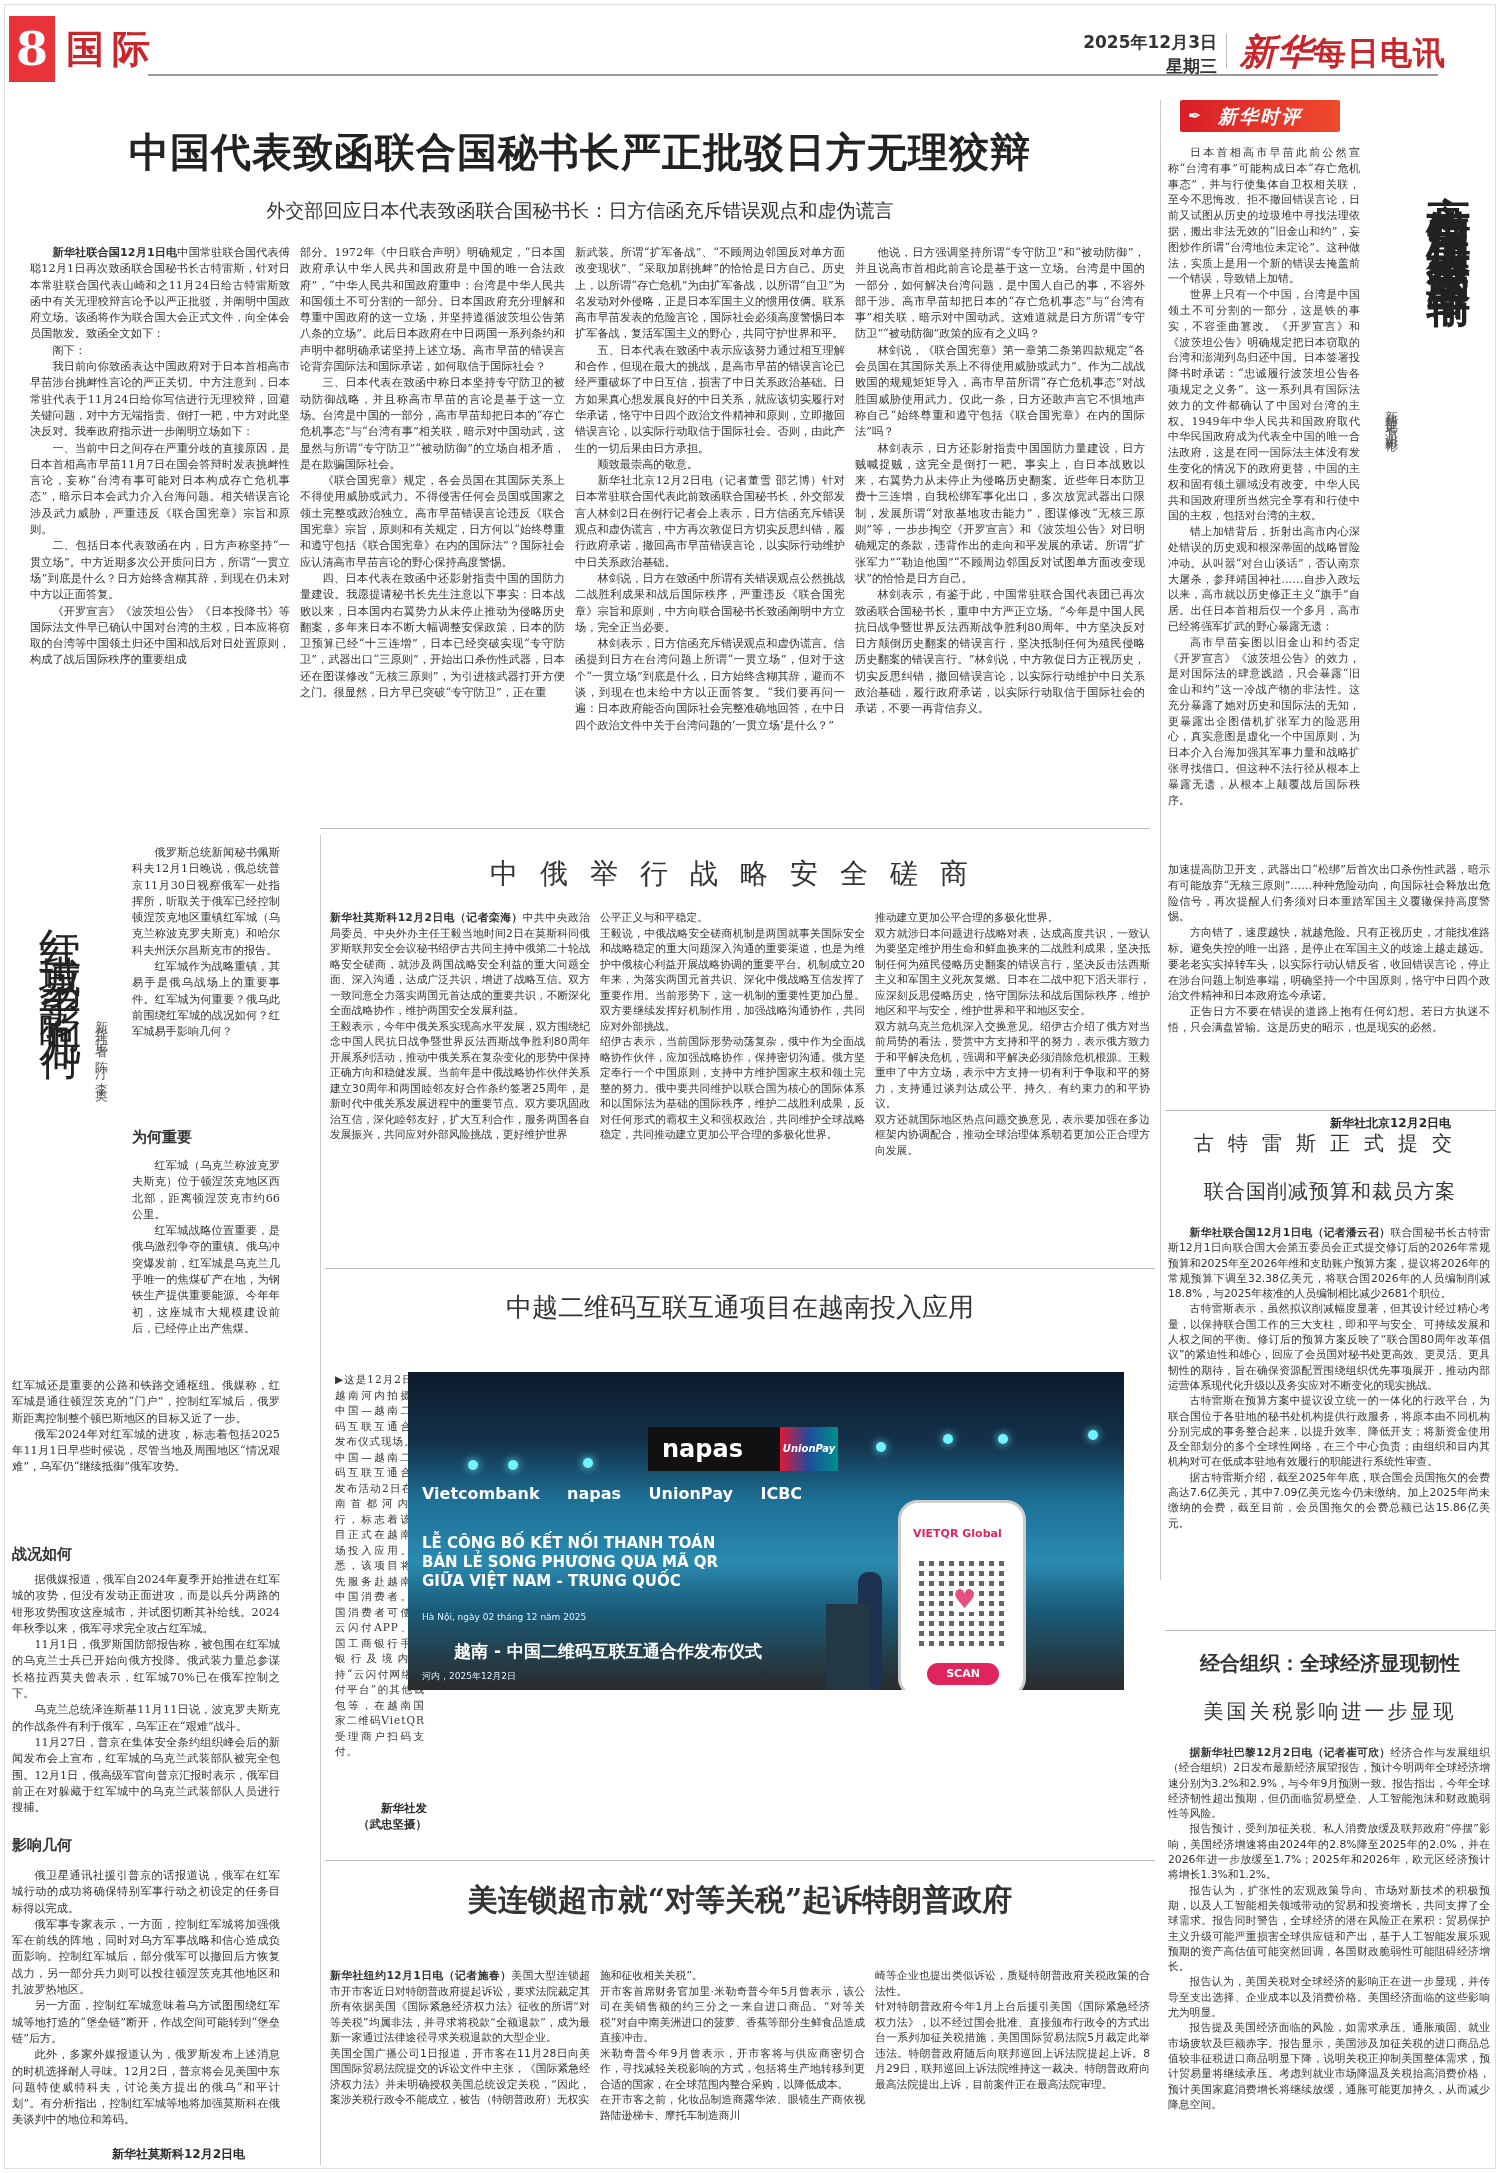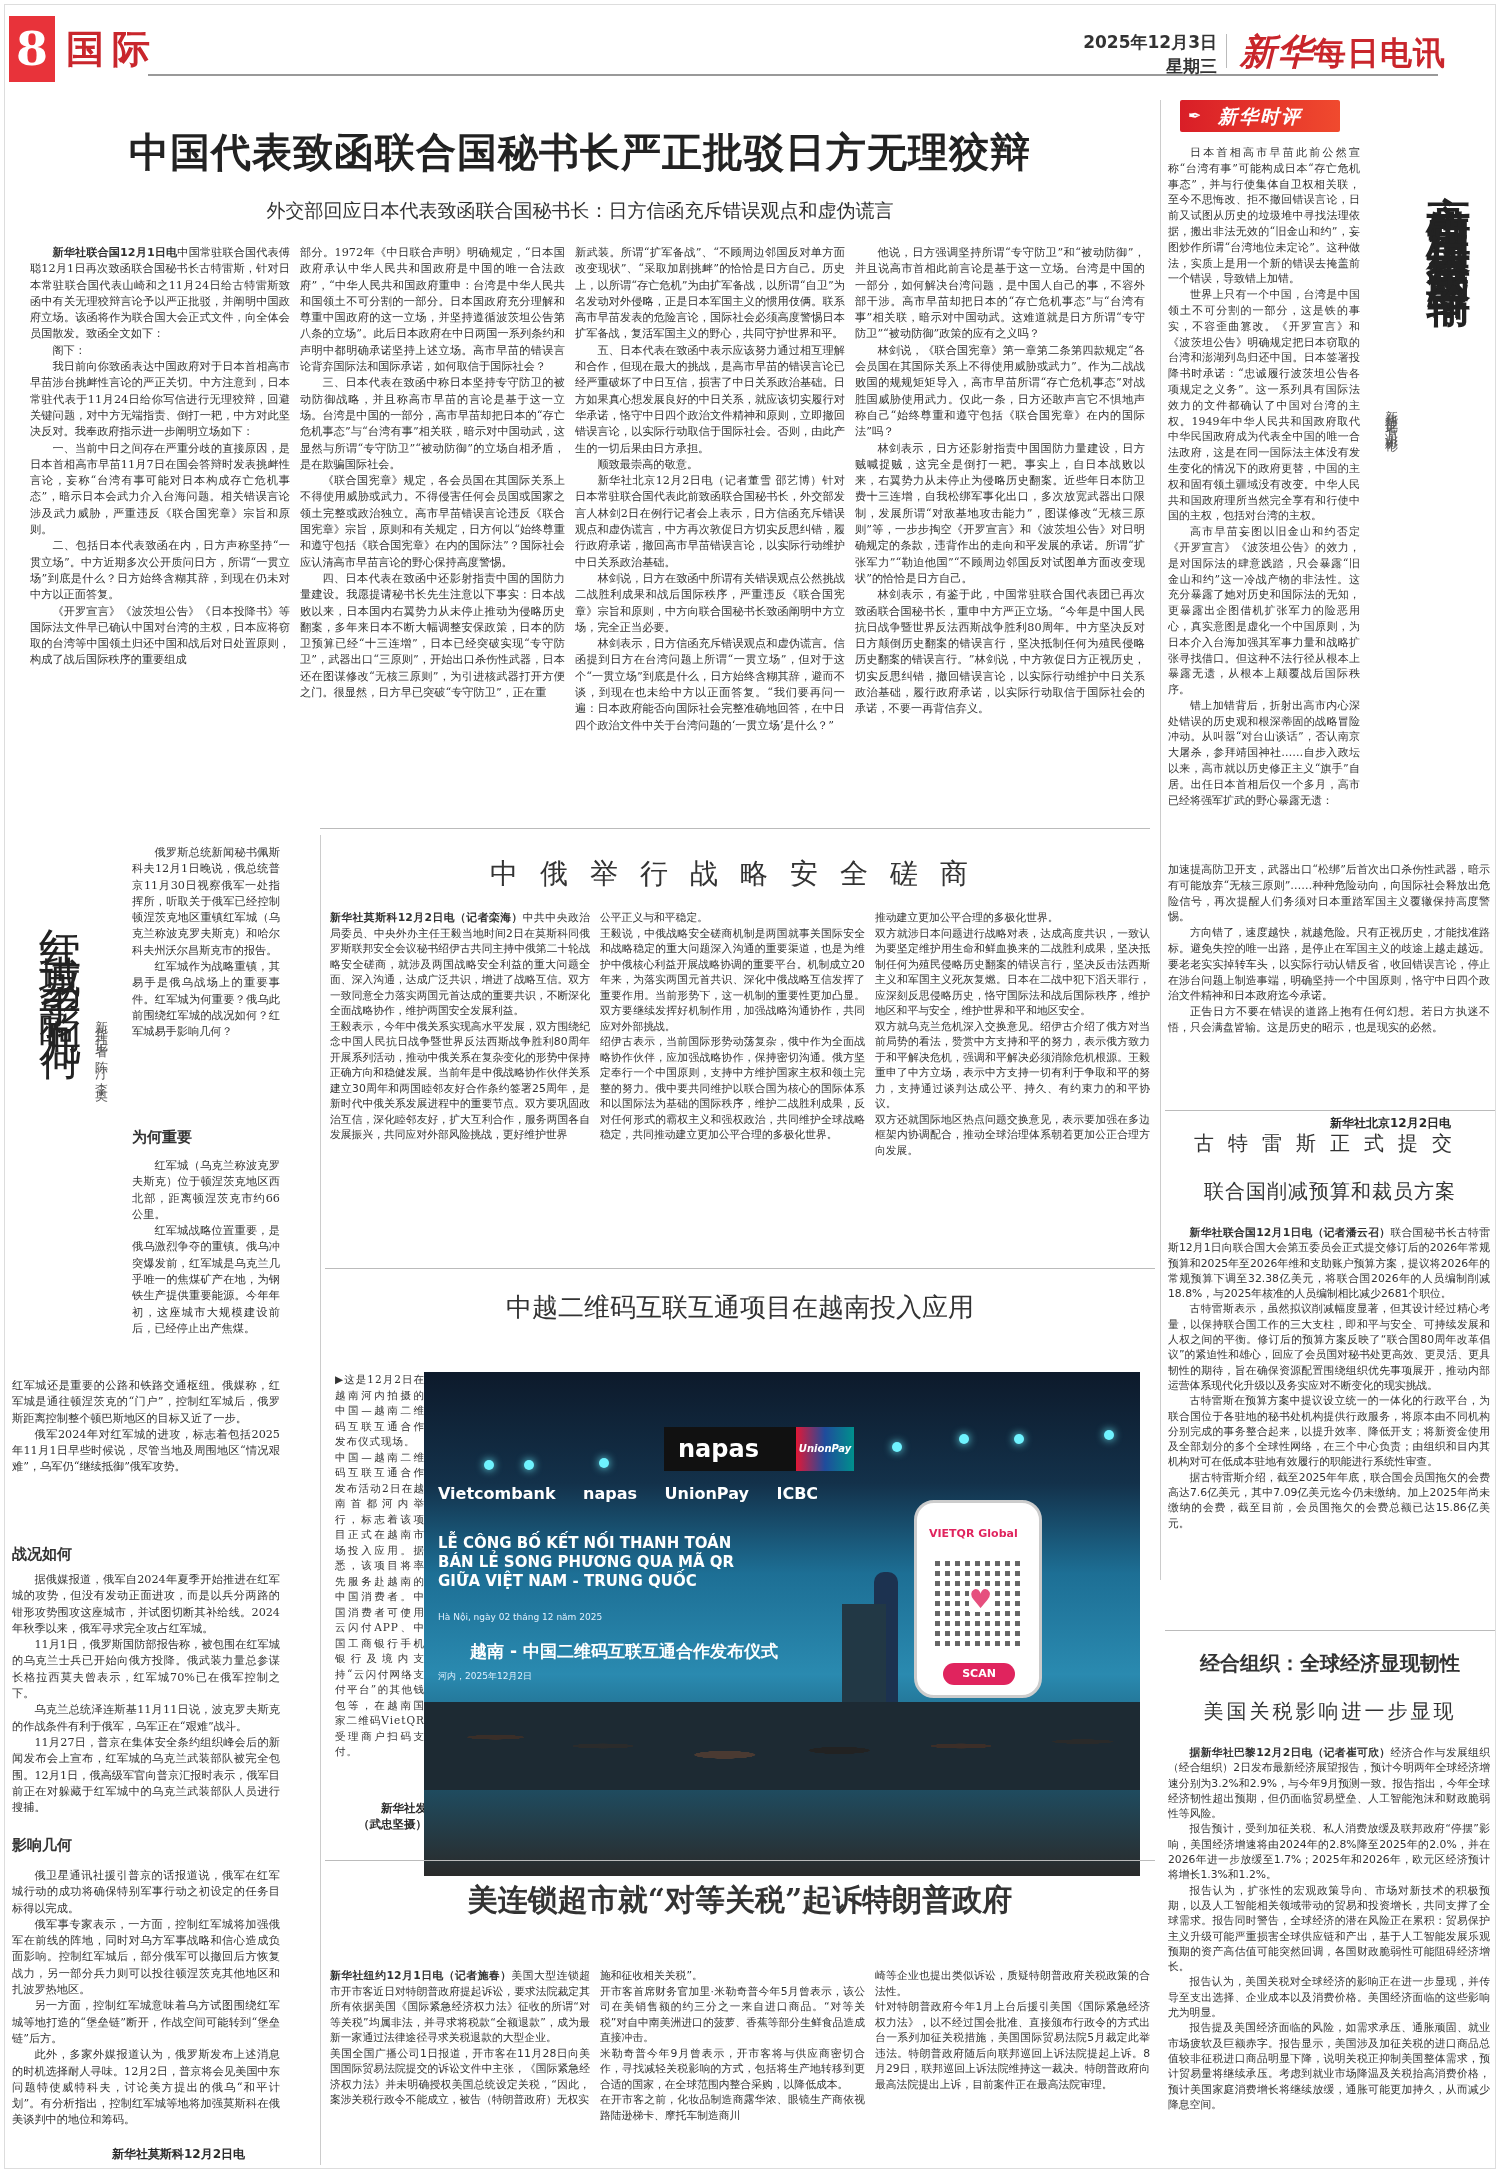--- a/index.html
+++ b/index.html
@@ -26,21 +26,21 @@
 
   
   .badge { left: 1180px; top: 100px; width: 160px; height: 32px; background: linear-gradient(90deg,#d91e27,#f04a2e); border-radius: 2px; color: #fff; font-style: italic; font-weight: bold; font-size: 19px; text-align: center; line-height: 32px; font-family: "DejaVu Sans", sans-serif; letter-spacing: 2px; }
   .badge::before { content: "✒"; position:absolute; left:8px; top:0; font-style: normal; font-size:16px; }
   .vtitle { writing-mode: vertical-rl; font-family: "DejaVu Serif", serif; font-weight: bold; letter-spacing: 8px; color: #222; }
   .vbyline { writing-mode: vertical-rl; font-size: 13px; color: #555; letter-spacing: 3px; }
 
   .h-sec { text-align: center; color: #333; font-family: "DejaVu Serif", serif; }
   .subhead { font-family: "DejaVu Sans", sans-serif; font-weight: bold; font-size: 15px; color: #333; }
 
-  .photo { left: 424px; top: 1372px; width: 716px; height: 504px; background: linear-gradient(180deg,#0d1a2b 0%,#13314a 22%,#1d6f95 40%,#2a8ab0 60%,#1a5b78 75%,#2a2a2a 100%); overflow: hidden; }
+  .photo { left: 408px; top: 1372px; width: 716px; height: 318px; background: linear-gradient(180deg,#0d1a2b 0%,#13314a 22%,#1d6f95 40%,#2a8ab0 60%,#1a5b78 75%,#2a2a2a 100%); overflow: hidden; }
   .photo .light { position:absolute; width:10px; height:10px; border-radius:50%; background:#6ff3ff; box-shadow:0 0 8px #6ff3ff; }
   .photo .napas { position:absolute; left:240px; top:55px; width:190px; height:44px; background:#111; color:#fff; font-family:"DejaVu Sans",sans-serif; font-weight:bold; font-size:24px; padding-left:14px; line-height:44px; }
   .photo .upay { position:absolute; left:372px; top:55px; width:58px; height:44px; background:linear-gradient(90deg,#e21836,#1f4c9c,#00908c); color:#fff; font-size:10px; font-style:italic; text-align:center; line-height:44px; font-family:"DejaVu Sans",sans-serif; font-weight:bold; }
   .photo .logos { position:absolute; left:14px; top:112px; color:#fff; font-family:"DejaVu Sans",sans-serif; font-weight:bold; font-size:16px; word-spacing:22px; }
   .photo .vt { position:absolute; left:14px; top:162px; color:#fff; font-family:"DejaVu Sans",sans-serif; font-weight:bold; font-size:15px; line-height:19px; }
   .photo .vt-date { position:absolute; left:14px; top:218px; color:#e0f0ff; font-family:"DejaVu Sans",sans-serif; font-size:9px; }
   .photo .cn-title { position:absolute; left:14px; top:236px; color:#fff; font-family:"DejaVu Sans",sans-serif; font-size:17px; font-weight:bold; }
   .photo .cn-date { position:absolute; left:14px; top:264px; color:#e0f0ff; font-family:"DejaVu Sans",sans-serif; font-size:9px; }
   .photo .phone { position:absolute; left:490px; top:128px; width:128px; height:198px; background:#fff; border-radius:20px; border:3px solid #ccc; }
   .photo .qr { position:absolute; left:18px; top:55px; width:88px; height:88px; background:
@@ -103,22 +103,22 @@
   <p>林剑表示，日方还影射指责中国国防力量建设，日方贼喊捉贼，这完全是倒打一耙。事实上，自日本战败以来，右翼势力从未停止为侵略历史翻案。近些年日本防卫费十三连增，自我松绑军事化出口，多次放宽武器出口限制，发展所谓“对敌基地攻击能力”，图谋修改“无核三原则”等，一步步掏空《开罗宣言》和《波茨坦公告》对日明确规定的条款，违背作出的走向和平发展的承诺。所谓“扩张军力”“勒迫他国”“不顾周边邻国反对试图单方面改变现状”的恰恰是日方自己。</p>
   <p>林剑表示，有鉴于此，中国常驻联合国代表团已再次致函联合国秘书长，重申中方严正立场。“今年是中国人民抗日战争暨世界反法西斯战争胜利80周年。中方坚决反对日方颠倒历史翻案的错误言行，坚决抵制任何为殖民侵略历史翻案的错误言行。”林剑说，中方敦促日方正视历史，切实反思纠错，撤回错误言论，以实际行动维护中日关系政治基础，履行政府承诺，以实际行动取信于国际社会的承诺，不要一再背信弃义。</p>
 </div>
 <div class="abs rule-h" style="left:320px;top:828px;width:830px;"></div>
 
 <div class="abs rule-v" style="left:1160px;top:100px;height:1480px;"></div>
 <div class="abs badge">新华时评</div>
 <div class="abs col" style="left:1168px;top:145px;width:192px;height:715px;overflow:hidden;font-size:11px;line-height:15.8px;">
   <p>日本首相高市早苗此前公然宣称“台湾有事”可能构成日本“存亡危机事态”，并与行使集体自卫权相关联，至今不思悔改、拒不撤回错误言论，日前又试图从历史的垃圾堆中寻找法理依据，搬出非法无效的“旧金山和约”，妄图炒作所谓“台湾地位未定论”。这种做法，实质上是用一个新的错误去掩盖前一个错误，导致错上加错。</p>
   <p>世界上只有一个中国，台湾是中国领土不可分割的一部分，这是铁的事实，不容歪曲篡改。《开罗宣言》和《波茨坦公告》明确规定把日本窃取的台湾和澎湖列岛归还中国。日本签署投降书时承诺：“忠诚履行波茨坦公告各项规定之义务”。这一系列具有国际法效力的文件都确认了中国对台湾的主权。1949年中华人民共和国政府取代中华民国政府成为代表全中国的唯一合法政府，这是在同一国际法主体没有发生变化的情况下的政府更替，中国的主权和固有领土疆域没有改变。中华人民共和国政府理所当然完全享有和行使中国的主权，包括对台湾的主权。</p>
+  <p>错上加错背后，折射出高市内心深处错误的历史观和根深蒂固的战略冒险冲动。从叫嚣“对台山谈话”，否认南京大屠杀，参拜靖国神社……自步入政坛以来，高市就以历史修正主义“旗手”自居。出任日本首相后仅一个多月，高市已经将强军扩武的野心暴露无遗：</p>
   <p>高市早苗妄图以旧金山和约否定《开罗宣言》《波茨坦公告》的效力，是对国际法的肆意践踏，只会暴露“旧金山和约”这一冷战产物的非法性。这充分暴露了她对历史和国际法的无知，更暴露出企图借机扩张军力的险恶用心，真实意图是虚化一个中国原则，为日本介入台海加强其军事力量和战略扩张寻找借口。但这种不法行径从根本上暴露无遗，从根本上颠覆战后国际秩序。</p>
-  <p>错上加错背后，折射出高市内心深处错误的历史观和根深蒂固的战略冒险冲动。从叫嚣“对台山谈话”，否认南京大屠杀，参拜靖国神社……自步入政坛以来，高市就以历史修正主义“旗手”自居。出任日本首相后仅一个多月，高市已经将强军扩武的野心暴露无遗：</p>
 </div>
 <div class="abs vbyline" style="left:1382px;top:400px;height:260px;">新华社记者 谢彬彬</div>
 <div class="abs vtitle" style="left:1420px;top:160px;height:560px;font-size:44px;">高市错上加错只会满盘皆输</div>
 <div class="abs col" style="left:1168px;top:862px;width:322px;height:210px;overflow:hidden;font-size:11px;line-height:15.8px;">
   <p style="text-indent:0">加速提高防卫开支，武器出口“松绑”后首次出口杀伤性武器，暗示有可能放弃“无核三原则”……种种危险动向，向国际社会释放出危险信号，再次提醒人们务须对日本重踏军国主义覆辙保持高度警惕。</p>
   <p>方向错了，速度越快，就越危险。只有正视历史，才能找准路标。避免失控的唯一出路，是停止在军国主义的歧途上越走越远。要老老实实掉转车头，以实际行动认错反省，收回错误言论，停止在涉台问题上制造事端，明确坚持一个中国原则，恪守中日四个政治文件精神和日本政府迄今承诺。</p>
   <p>正告日方不要在错误的道路上抱有任何幻想。若日方执迷不悟，只会满盘皆输。这是历史的昭示，也是现实的必然。</p>
 </div>
 <div class="abs dateline" style="left:1330px;top:1078px;margin-top:37px;">新华社北京12月2日电</div>
 <div class="abs rule-h" style="left:1165px;top:1110px;width:330px;"></div>

